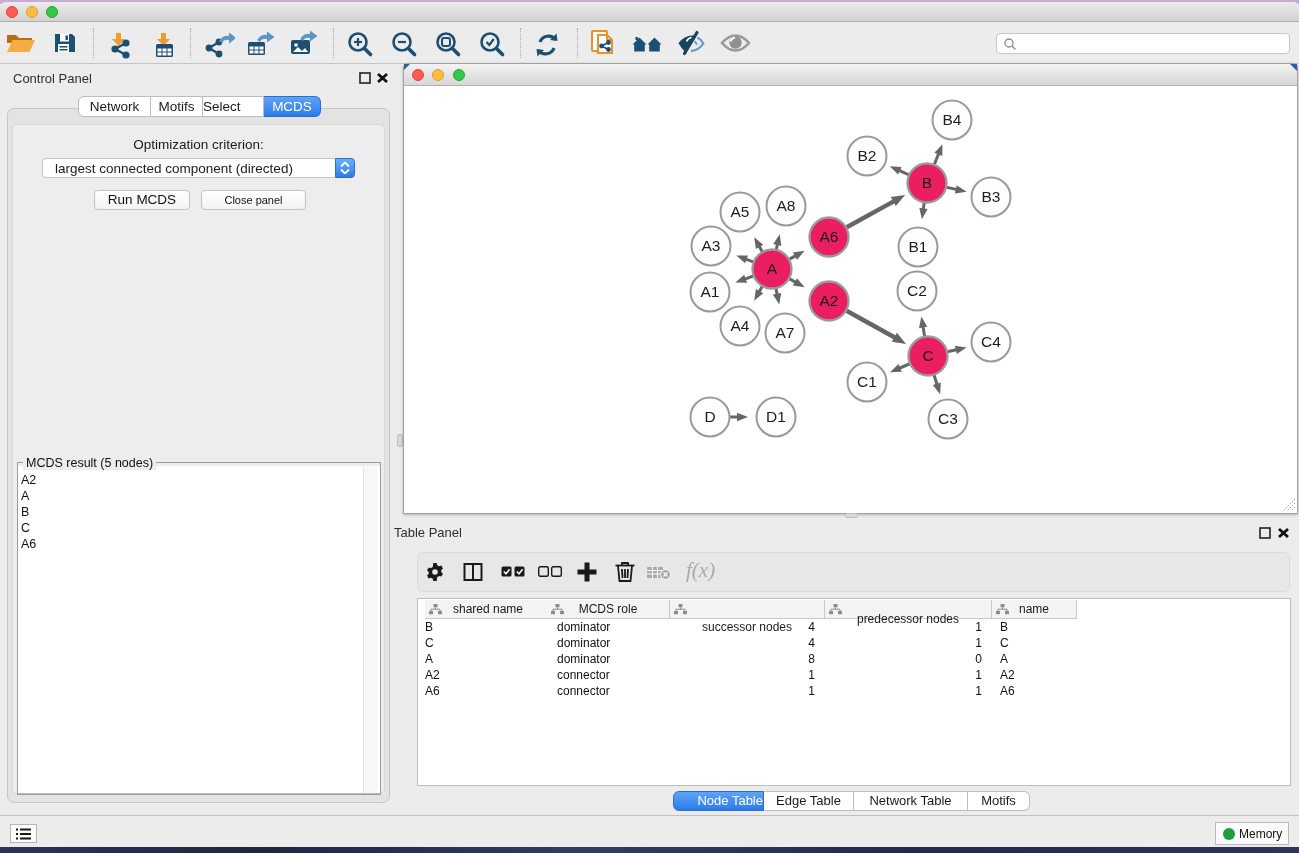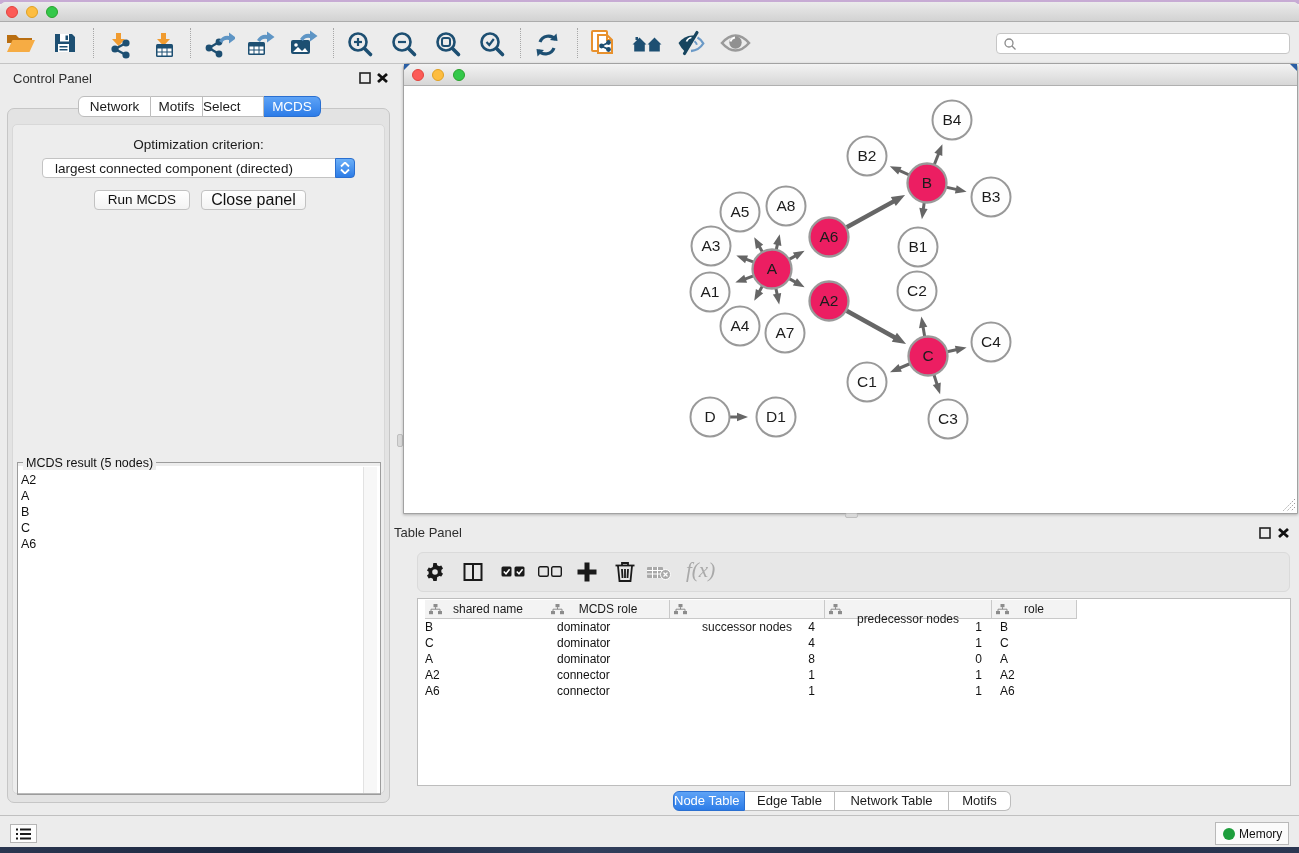--- a/index.html
+++ b/index.html
@@ -182,21 +182,21 @@
   <div style="position:absolute;left:12px;top:2px;font-size:13.5px;color:#1a1a1a">largest connected component (directed)</div>
   <div style="position:absolute;right:-1px;top:-1px;width:20px;height:20px;background:linear-gradient(#6cb0f8,#2d7ce6);border-radius:0 4px 4px 0;border:1px solid #2a6fd0">
     <svg width="10" height="12" viewBox="0 0 10 12" style="position:absolute;left:4px;top:3px">
         <path d="M1 4.5 L5 0.5 L9 4.5" fill="none" stroke="#fff" stroke-width="1.8"></path>
         <path d="M1 7.5 L5 11.5 L9 7.5" fill="none" stroke="#fff" stroke-width="1.8"></path>
       </svg>
   </div>
 </div>
 
 <div class="a" style="left:94px;top:190px;width:96px;height:20px;background:linear-gradient(#fff,#f3f3f3);border:1px solid #c2c2c2;border-radius:4px;text-align:center;line-height:18px;font-size:13.5px;color:#111">Run MCDS</div>
-<div class="a" style="left:201px;top:190px;width:105px;height:20px;background:linear-gradient(#fff,#f3f3f3);border:1px solid #c2c2c2;border-radius:4px;text-align:center;line-height:18px;font-size:16px;color:#111">Close panel</div>
+<div class="a" style="left:201px;top:190px;width:105px;height:20px;background:linear-gradient(#fff,#f3f3f3);border:1px solid #c2c2c2;border-radius:4px;text-align:center;line-height:18px;font-size:11px;color:#111">Close panel</div>
 
 <div class="a" style="left:17px;top:462px;width:364px;height:333px;border:1px solid #9c9c9c"></div>
 <div class="a" style="left:18px;top:466px;width:362px;height:328px;background:#fff;border-bottom:1px solid #bbb"></div>
 <div class="a" style="left:363px;top:467px;width:14px;height:326px;background:#f7f7f7;border-left:1px solid #e2e2e2"></div>
 <div class="a" style="left:23px;top:456px;background:#ededed;padding:0 3px;font-size:12.5px;color:#111">MCDS result (5 nodes)</div>
 <div class="a" style="left:21px;top:472px;font-size:12.5px;color:#111;line-height:16px">A2<br>A<br>B<br>C<br>A6</div>
 
 <div class="a" style="left:397px;top:434px;width:6px;height:13px;background:#d9d9d9;border:1px solid #bfbfbf;border-radius:2px"></div>
 
 <div class="a" style="left:403px;top:63px;width:895px;height:451px;background:#fff;border:1px solid #a2a2a2;border-radius:5px 5px 0 0;box-shadow:0 1px 3px rgba(0,0,0,.25)">
@@ -427,21 +427,21 @@
         <g fill="#8c8c8c">
           <rect x="4.5" y="0" width="4" height="3.2"></rect>
           <rect x="0" y="7" width="4" height="3.2"></rect>
           <rect x="9" y="7" width="4" height="3.2"></rect>
         </g>
         <g stroke="#8c8c8c" fill="none">
           <path d="M6.5 3.2 v2 M2 7 v-1.8 h9 V7"></path>
         </g>
       </svg>
     </span>
-    <div style="text-align:center;font-size:12px;color:#1a1a1a;margin-top:2px">role</div>
+    <div style="text-align:center;font-size:12px;color:#1a1a1a;margin-top:2px">name</div>
   </div>
 <div class="a" style="left:425px;top:620px;font-size:12px;color:#111">B</div>
 <div class="a" style="left:557px;top:620px;font-size:12px;color:#111">dominator</div>
 <div class="a" style="left:670px;top:620px;width:145px;text-align:right;font-size:12px;color:#111">4</div>
 <div class="a" style="left:825px;top:620px;width:157px;text-align:right;font-size:12px;color:#111">1</div>
 <div class="a" style="left:1000px;top:620px;font-size:12px;color:#111">B</div>
 <div class="a" style="left:425px;top:636px;font-size:12px;color:#111">C</div>
 <div class="a" style="left:557px;top:636px;font-size:12px;color:#111">dominator</div>
 <div class="a" style="left:670px;top:636px;width:145px;text-align:right;font-size:12px;color:#111">4</div>
 <div class="a" style="left:825px;top:636px;width:157px;text-align:right;font-size:12px;color:#111">1</div>
@@ -456,21 +456,21 @@
 <div class="a" style="left:670px;top:668px;width:145px;text-align:right;font-size:12px;color:#111">1</div>
 <div class="a" style="left:825px;top:668px;width:157px;text-align:right;font-size:12px;color:#111">1</div>
 <div class="a" style="left:1000px;top:668px;font-size:12px;color:#111">A2</div>
 <div class="a" style="left:425px;top:684px;font-size:12px;color:#111">A6</div>
 <div class="a" style="left:557px;top:684px;font-size:12px;color:#111">connector</div>
 <div class="a" style="left:670px;top:684px;width:145px;text-align:right;font-size:12px;color:#111">1</div>
 <div class="a" style="left:825px;top:684px;width:157px;text-align:right;font-size:12px;color:#111">1</div>
 <div class="a" style="left:1000px;top:684px;font-size:12px;color:#111">A6</div>
 
 <div class="a" style="left:673px;top:791px;height:20px;display:flex;font-size:13px">
-  <div style="width:72px;background:linear-gradient(#5ea3f6,#2c7ce8);border:1px solid #2a6fd0;border-radius:6px 0 0 6px;text-align:left;line-height:18px;color:#fff">Node Table</div>
+  <div style="width:91px;background:linear-gradient(#5ea3f6,#2c7ce8);border:1px solid #2a6fd0;border-radius:6px 0 0 6px;text-align:right;line-height:18px;color:#fff">Node Table</div>
   <div style="width:90px;background:#fff;border:1px solid #bdbdbd;border-left:none;text-align:center;line-height:18px;color:#1a1a1a">Edge Table</div>
   <div style="width:114px;background:#fff;border:1px solid #bdbdbd;border-left:none;text-align:center;line-height:18px;color:#1a1a1a">Network Table</div>
   <div style="width:62px;background:#fff;border:1px solid #bdbdbd;border-left:none;border-radius:0 6px 6px 0;text-align:center;line-height:18px;color:#1a1a1a">Motifs</div>
 </div>
 
 <div class="a" style="left:0;top:815px;width:1299px;height:32px;background:#ececec;border-top:1px solid #c0c0c0"></div>
 <div class="a" style="left:10px;top:824px;width:27px;height:19px;background:#fdfdfd;border:1px solid #b5b5b5">
 <svg width="15" height="12" viewBox="0 0 15 12" style="position:absolute;left:5px;top:3px">
       <g fill="#1a1a1a">
         <rect x="0" y="0.5" width="2" height="2"></rect>

